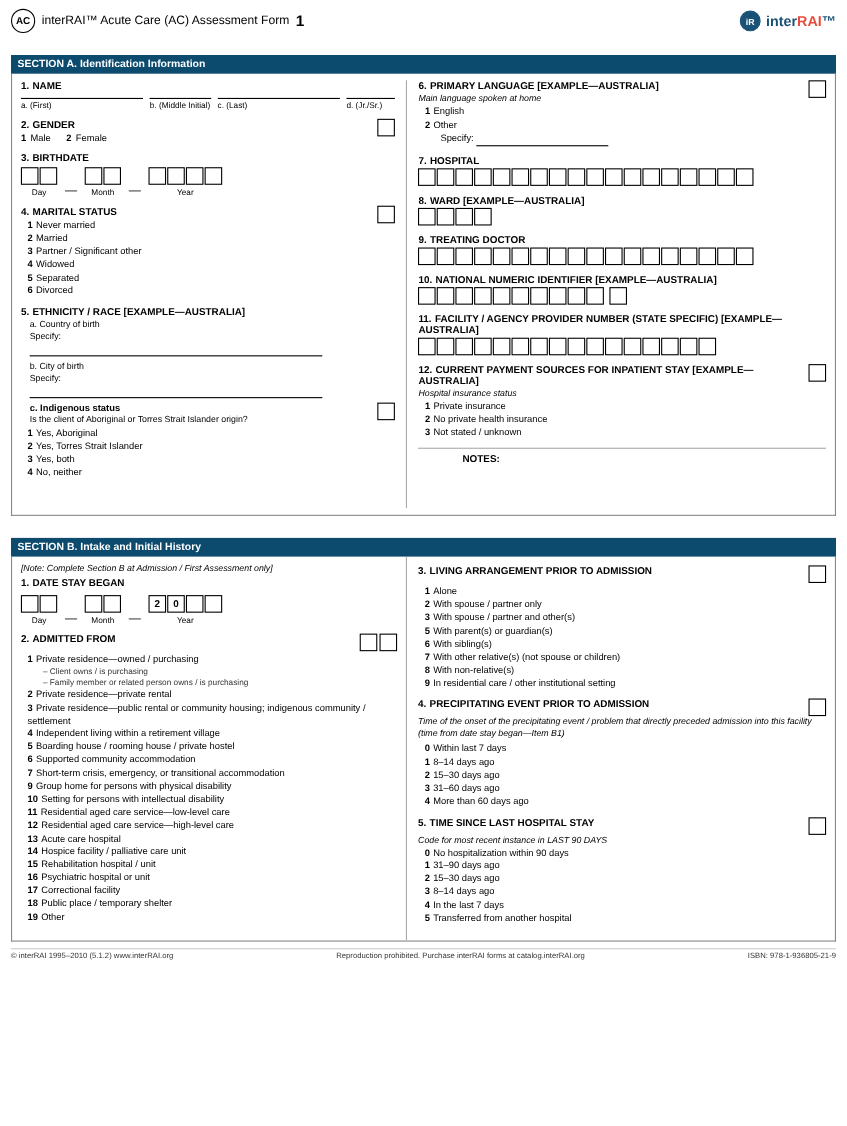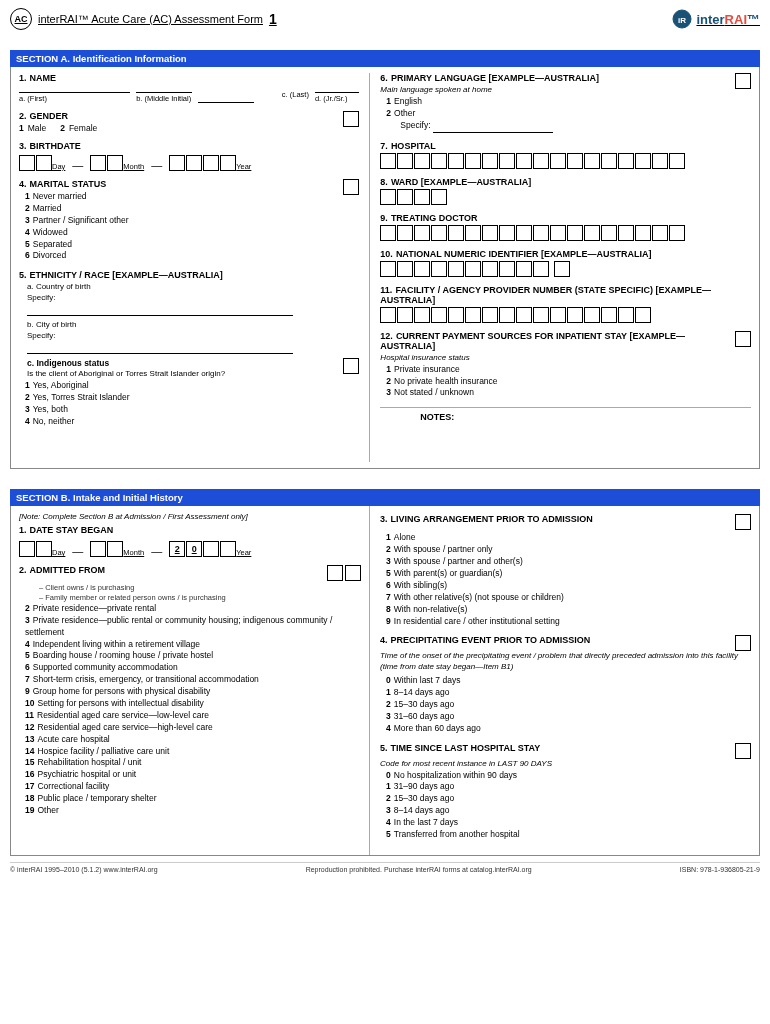--- a/index.html
+++ b/index.html
@@ -17,21 +17,20 @@
       padding: 8px 10px;
       position: relative;
     }
 
     
     .header {
       display: flex;
       justify-content: space-between;
       align-items: center;
       margin-bottom: 4px;
-      text-decoration: underline;
     }
     .header-left {
       display: flex;
       align-items: center;
       gap: 6px;
     }
     .ac-badge {
       border: 1.5px solid #000;
       border-radius: 50%;
       width: 22px;
@@ -55,21 +54,21 @@
       font-size: 13px;
       font-weight: bold;
       color: #1a5276;
     }
     .interrai-logo span {
       color: #e74c3c;
     }
 
     
     .section-header {
-      background: #1d4ed8;
+      background: #0c4a6e;
       color: #fff;
       padding: 3px 6px;
       font-weight: bold;
       font-size: 9.5px;
       margin-bottom: 0;
       margin-top: 20px;
     }
 
     .section-body {
       border: 1px solid #888;
@@ -160,23 +159,22 @@
     }
 
     
     .birthdate-row {
       display: flex;
       align-items: flex-end;
       gap: 4px;
     }
     .bd-group {
       display: flex;
-      flex-direction: row;
-      align-items: flex-end;
-      text-decoration: underline;
+      flex-direction: column;
+      align-items: center;
     }
     .bd-label {
       font-size: 7.5px;
       margin-top: 2px;
     }
 
     
     .gender-row {
       display: flex;
       align-items: center;
@@ -301,21 +299,21 @@
         <div class="item-label"><span class="num">1.</span><span>NAME</span></div>
         <div class="name-row">
           <div style="flex:2;display:flex;flex-direction:column;">
             <div class="name-field"></div>
             <div class="name-field-label">a. (First)</div>
           </div>
           <div style="flex:1;display:flex;flex-direction:column;">
             <div class="name-field"></div>
             <div class="name-field-label">b. (Middle Initial)</div>
           </div>
-          <div style="flex:2;display:flex;flex-direction:row;gap:28px;">
+          <div style="flex:2;display:flex;flex-direction:column;">
             <div class="name-field"></div>
             <div class="name-field-label">c. (Last)</div>
           </div>
           <div style="flex:0.8;display:flex;flex-direction:column;">
             <div class="name-field"></div>
             <div class="name-field-label">d. (Jr./Sr.)</div>
           </div>
         </div>
       </div>
 
@@ -584,20 +582,21 @@
 
         <div class="item">
           <div class="item-with-checkbox">
             <div class="item-label"><span class="num">2.</span>ADMITTED FROM</div>
             <div style="display:flex;gap:2px;">
               <div class="single-checkbox"></div>
               <div class="single-checkbox"></div>
             </div>
           </div>
           <div class="options-list">
+            <div class="opt"><span class="opt-num">1</span>Private residence—owned / purchasing</div>
             <div class="opt-sub">– Client owns / is purchasing</div>
             <div class="opt-sub">– Family member or related person owns / is purchasing</div>
             <div class="opt"><span class="opt-num">2</span>Private residence—private rental</div>
             <div class="opt"><span class="opt-num">3</span>Private residence—public rental or community housing; indigenous community / settlement</div>
             <div class="opt"><span class="opt-num">4</span>Independent living within a retirement village</div>
             <div class="opt"><span class="opt-num">5</span>Boarding house / rooming house / private hostel</div>
             <div class="opt"><span class="opt-num">6</span>Supported community accommodation</div>
             <div class="opt"><span class="opt-num">7</span>Short-term crisis, emergency, or transitional accommodation</div>
             <div class="opt"><span class="opt-num">9</span>Group home for persons with physical disability</div>
             <div class="opt"><span class="opt-num">10</span>Setting for persons with intellectual disability</div>

